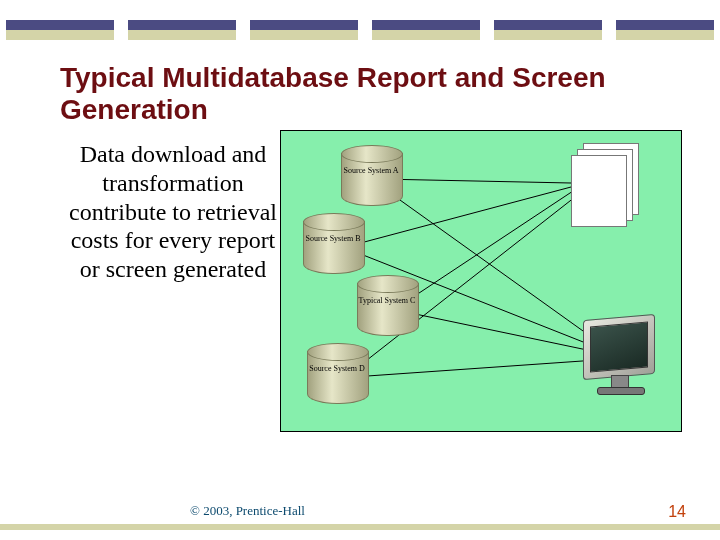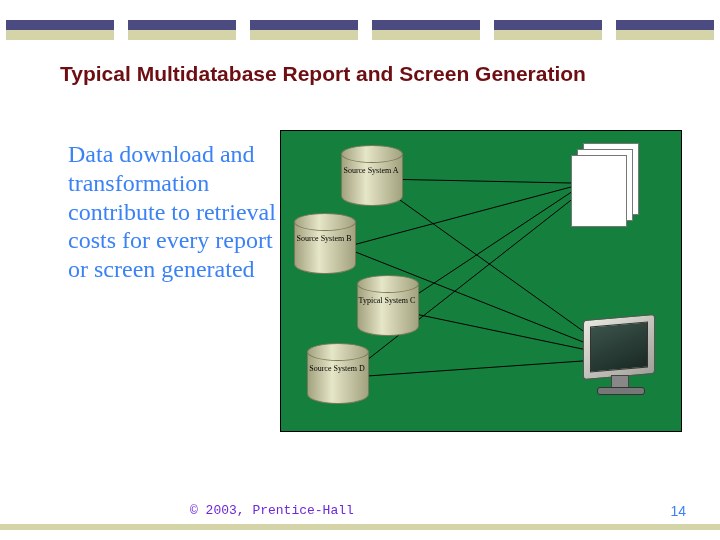--- a/index.html
+++ b/index.html
@@ -1,35 +1,35 @@
 <!DOCTYPE html>
 <html><head>
 <meta charset="utf-8">
 <style>
   html,body{margin:0;padding:0}
   body{width:720px;height:540px;font-family:"Times New Roman",serif;background:#fff;position:relative;overflow:hidden}
   .top-bar{position:absolute;left:0;top:20px;width:720px;height:20px}
   .seg{position:absolute;width:108px;height:10px}
   .seg.dk{background:#4b4b82}
   .seg.lt{background:#d4d4a8;top:10px}
-  .title{position:absolute;left:60px;top:62px;font-family:Arial,sans-serif;font-size:21px;color:#6d0e12;font-weight:bold;letter-spacing:0px}
-  .body-text{position:absolute;left:68px;top:140px;width:210px;font-size:24px;color:#3b82f6;line-height:1.2;text-align:left}
-  .diagram{position:absolute;left:280px;top:130px;width:400px;height:300px;background:#15803d;border:1px solid #000}
+  .title{position:absolute;left:60px;top:62px;font-family:Arial,sans-serif;font-size:28px;color:#6d0e12;font-weight:bold;letter-spacing:0px}
+  .body-text{position:absolute;left:68px;top:140px;width:210px;font-size:24px;color:#000000;line-height:1.2;text-align:center}
+  .diagram{position:absolute;left:280px;top:130px;width:400px;height:300px;background:#86efac;border:1px solid #000}
   .db{position:absolute;width:60px;height:68px}
   .db .cap{position:absolute;left:0;top:0;width:60px;height:16px;border:1px solid #7a7a5a;border-radius:50%;background:linear-gradient(90deg,#a2a27f,#e6e6c8 40%,#a2a27f);z-index:2}
   .db .body{position:absolute;left:0;top:8px;width:60px;height:52px;border:1px solid #7a7a5a;border-top:none;border-radius:0 0 30px 30px/0 0 10px 10px;background:linear-gradient(90deg,#a2a27f,#e6e6c8 40%,#a2a27f)}
   .db .lbl{position:absolute;left:0;top:22px;width:60px;text-align:center;font-size:8px;font-family:"Times New Roman",serif;color:#000;z-index:3;line-height:1.1}
   .doc{position:absolute;width:54px;height:70px;background:#fff;border:1px solid #777}
   .mon{position:absolute;width:70px;height:58px;background:linear-gradient(145deg,#e8e8e0,#a0a098);border:1px solid #555;border-radius:4px}
   .mon .scr{position:absolute;left:6px;top:6px;right:6px;bottom:6px;background:linear-gradient(160deg,#3a524a,#1a2a24);border:1px solid #333}
   .mon-stand{position:absolute;width:16px;height:14px;background:#888;border:1px solid #444}
   .mon-base{position:absolute;width:46px;height:6px;background:#777;border:1px solid #333;border-radius:3px}
   svg.lines{position:absolute;left:0;top:0;width:400px;height:300px}
-  .foot-l{position:absolute;left:190px;top:503px;font-family:Liberation Mono, monospace;font-size:13px;color:#6d28d9}
-  .foot-r{position:absolute;right:34px;top:503px;font-family:Arial,sans-serif;font-size:14px;color:#3b82f6}
+  .foot-l{position:absolute;left:190px;top:503px;font-family:Liberation Serif, serif;font-size:13px;color:#0c4a6e}
+  .foot-r{position:absolute;right:34px;top:503px;font-family:Arial,sans-serif;font-size:16px;color:#c2410c}
   .bot-band{position:absolute;left:0;top:524px;width:720px;height:6px;background:#d4d4a8}
 </style>
 </head>
 <body>
 
 <div class="top-bar">
   <div class="seg dk" style="left:6px;top:0"></div>
     <div class="seg lt" style="left:6px"></div>
   <div class="seg dk" style="left:128px;top:0"></div>
     <div class="seg lt" style="left:128px"></div>
@@ -57,21 +57,21 @@
     <line x1="120" y1="180" x2="330" y2="224" stroke="#000" stroke-width="1"></line>
     <line x1="72" y1="240" x2="294" y2="66" stroke="#000" stroke-width="1"></line>
     <line x1="72" y1="246" x2="330" y2="228" stroke="#000" stroke-width="1"></line>
   </svg>
 
   <div class="db" style="left:60px;top:14px">
     <div class="cap"></div>
       <div class="body"></div>
     <div class="lbl">Source System A</div>
   </div>
-  <div class="db" style="left:13px;top:82px">
+  <div class="db" style="left:22px;top:82px">
     <div class="cap"></div>
       <div class="body"></div>
     <div class="lbl">Source System B</div>
   </div>
   <div class="db" style="left:76px;top:144px">
     <div class="cap"></div>
       <div class="body"></div>
     <div class="lbl">Typical System C</div>
   </div>
   <div class="db" style="left:26px;top:212px">

